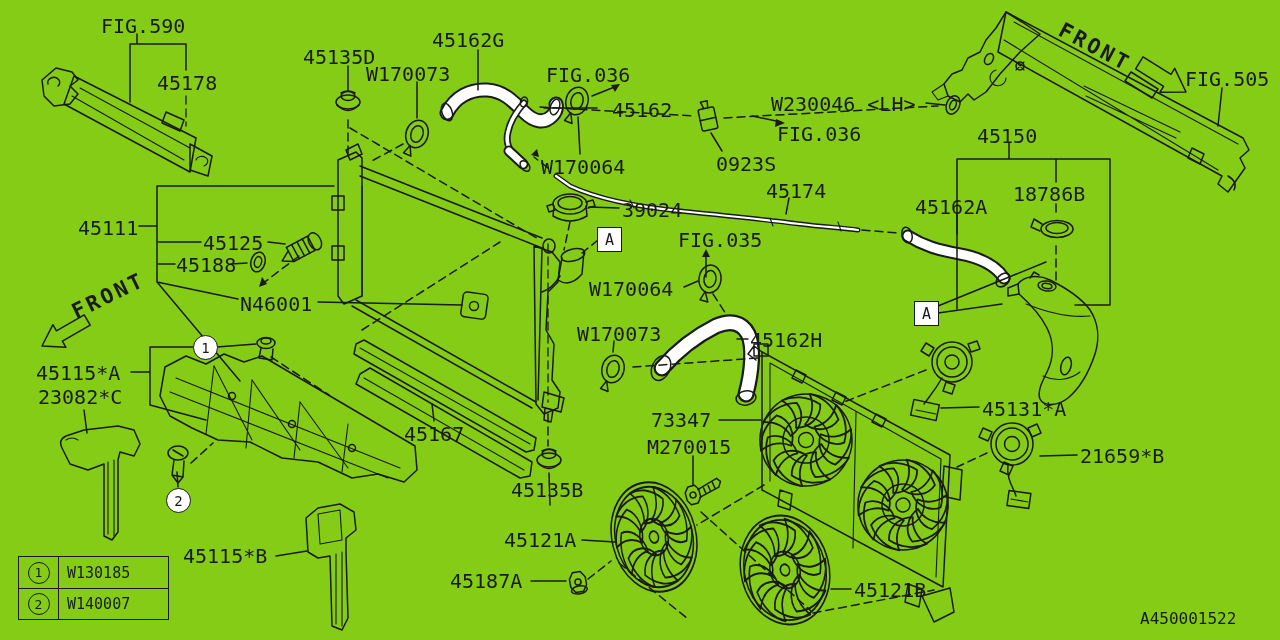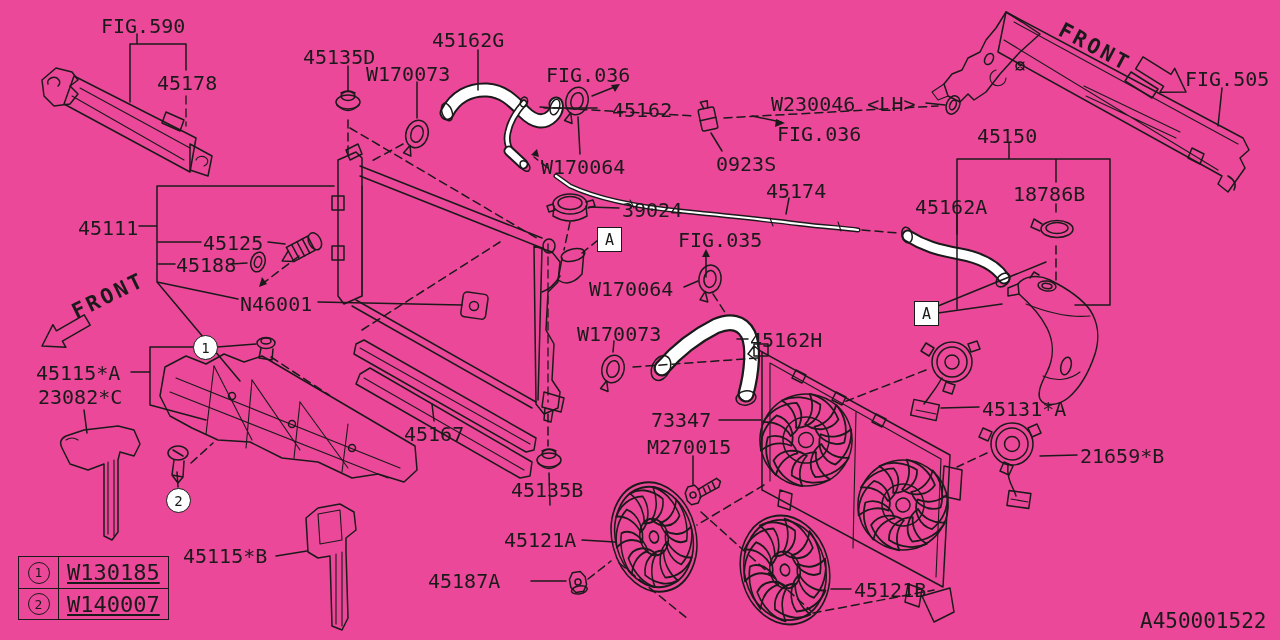--- a/index.html
+++ b/index.html
@@ -1,36 +1,36 @@
 <!DOCTYPE html>
 <html><head>
 <meta charset="utf-8">
 <style>
   html,body{margin:0;padding:0;background:#e8e8e8;}
-  .stage{position:relative;width:1280px;height:640px;background:#ec4899;overflow:hidden;
+  .stage{position:relative;width:1280px;height:640px;background:#84cc16;overflow:hidden;
          font-family:"DejaVu Sans Mono",monospace;color:#1a1a1a;}
   svg{position:absolute;left:0;top:0;}
   svg *{fill:none;stroke:#1a1a1a;stroke-width:1.5;stroke-linecap:round;stroke-linejoin:round;}
   svg .ah{fill:#1a1a1a;stroke:none;}
   svg .dash{stroke-dasharray:8 5;stroke-width:1.3;}
   svg .thin{stroke-width:1.1;}
   .lbl{position:absolute;font-size:20px;line-height:1;white-space:pre;letter-spacing:0px;}
   .front{position:absolute;font-size:21px;font-weight:bold;letter-spacing:3px;transform-origin:left top;}
   .abox{position:absolute;width:23px;height:23px;border:1.7px solid #1a1a1a;font-size:15px;
         display:flex;align-items:center;justify-content:center;background:#fff;}
   .circ{position:absolute;width:23px;height:23px;border:1.6px solid #1a1a1a;border-radius:50%;
         font-size:14px;display:flex;align-items:center;justify-content:center;background:#fff;}
   .legend{position:absolute;left:18px;top:556px;width:149px;height:62px;border:1.7px solid #1a1a1a;}
   .legend .row{display:flex;height:50%;box-sizing:border-box;}
   .legend .row+.row{border-top:1.6px solid #1a1a1a;}
   .legend .c1{width:39px;border-right:1.6px solid #1a1a1a;display:flex;align-items:center;justify-content:center;}
-  .legend .c2{flex:1;display:flex;align-items:center;padding-left:8px;font-size:22px;text-decoration:underline;}
+  .legend .c2{flex:1;display:flex;align-items:center;padding-left:8px;font-size:15px;}
   .legend .circ2{width:20px;height:20px;border:1.5px solid #1a1a1a;border-radius:50%;font-size:13px;
         display:flex;align-items:center;justify-content:center;}
-  .pid{position:absolute;font-size:21px;}
+  .pid{position:absolute;font-size:16px;}
 </style>
 </head>
 <body>
 
 <div class="stage">
 
 <svg width="1280" height="640" viewBox="0 0 1280 640">
   <defs>
     <path id="bl" d="M2,-13 C9,-18 13,-27 11,-37 C20,-33 28,-24 30,-11 C22,-3 9,-5 2,-13 Z"></path>
     <g id="fanb">
@@ -389,21 +389,21 @@
 <div class="lbl" style="left:176px;top:255px">45188</div>
 <div class="lbl" style="left:240px;top:294px">N46001</div>
 <div class="lbl" style="left:36px;top:363px">45115*A</div>
 <div class="lbl" style="left:38px;top:387px">23082*C</div>
 <div class="lbl" style="left:183px;top:546px">45115*B</div>
 <div class="lbl" style="left:404px;top:424px">45167</div>
 <div class="lbl" style="left:651px;top:410px">73347</div>
 <div class="lbl" style="left:647px;top:437px">M270015</div>
 <div class="lbl" style="left:511px;top:480px">45135B</div>
 <div class="lbl" style="left:504px;top:530px">45121A</div>
-<div class="lbl" style="left:428px;top:571px">45187A</div>
+<div class="lbl" style="left:450px;top:571px">45187A</div>
 <div class="lbl" style="left:854px;top:580px">45121B</div>
 <div class="lbl" style="left:982px;top:399px">45131*A</div>
 <div class="lbl" style="left:1080px;top:446px">21659*B</div>
 
 <div class="front" style="left:68px;top:302px;transform:rotate(-26deg)">FRONT</div>
 <div class="front" style="left:1066px;top:18px;transform:rotate(28deg)">FRONT</div>
 
 <div class="abox" style="left:597px;top:227px">A</div>
 <div class="abox" style="left:914px;top:301px">A</div>
 

